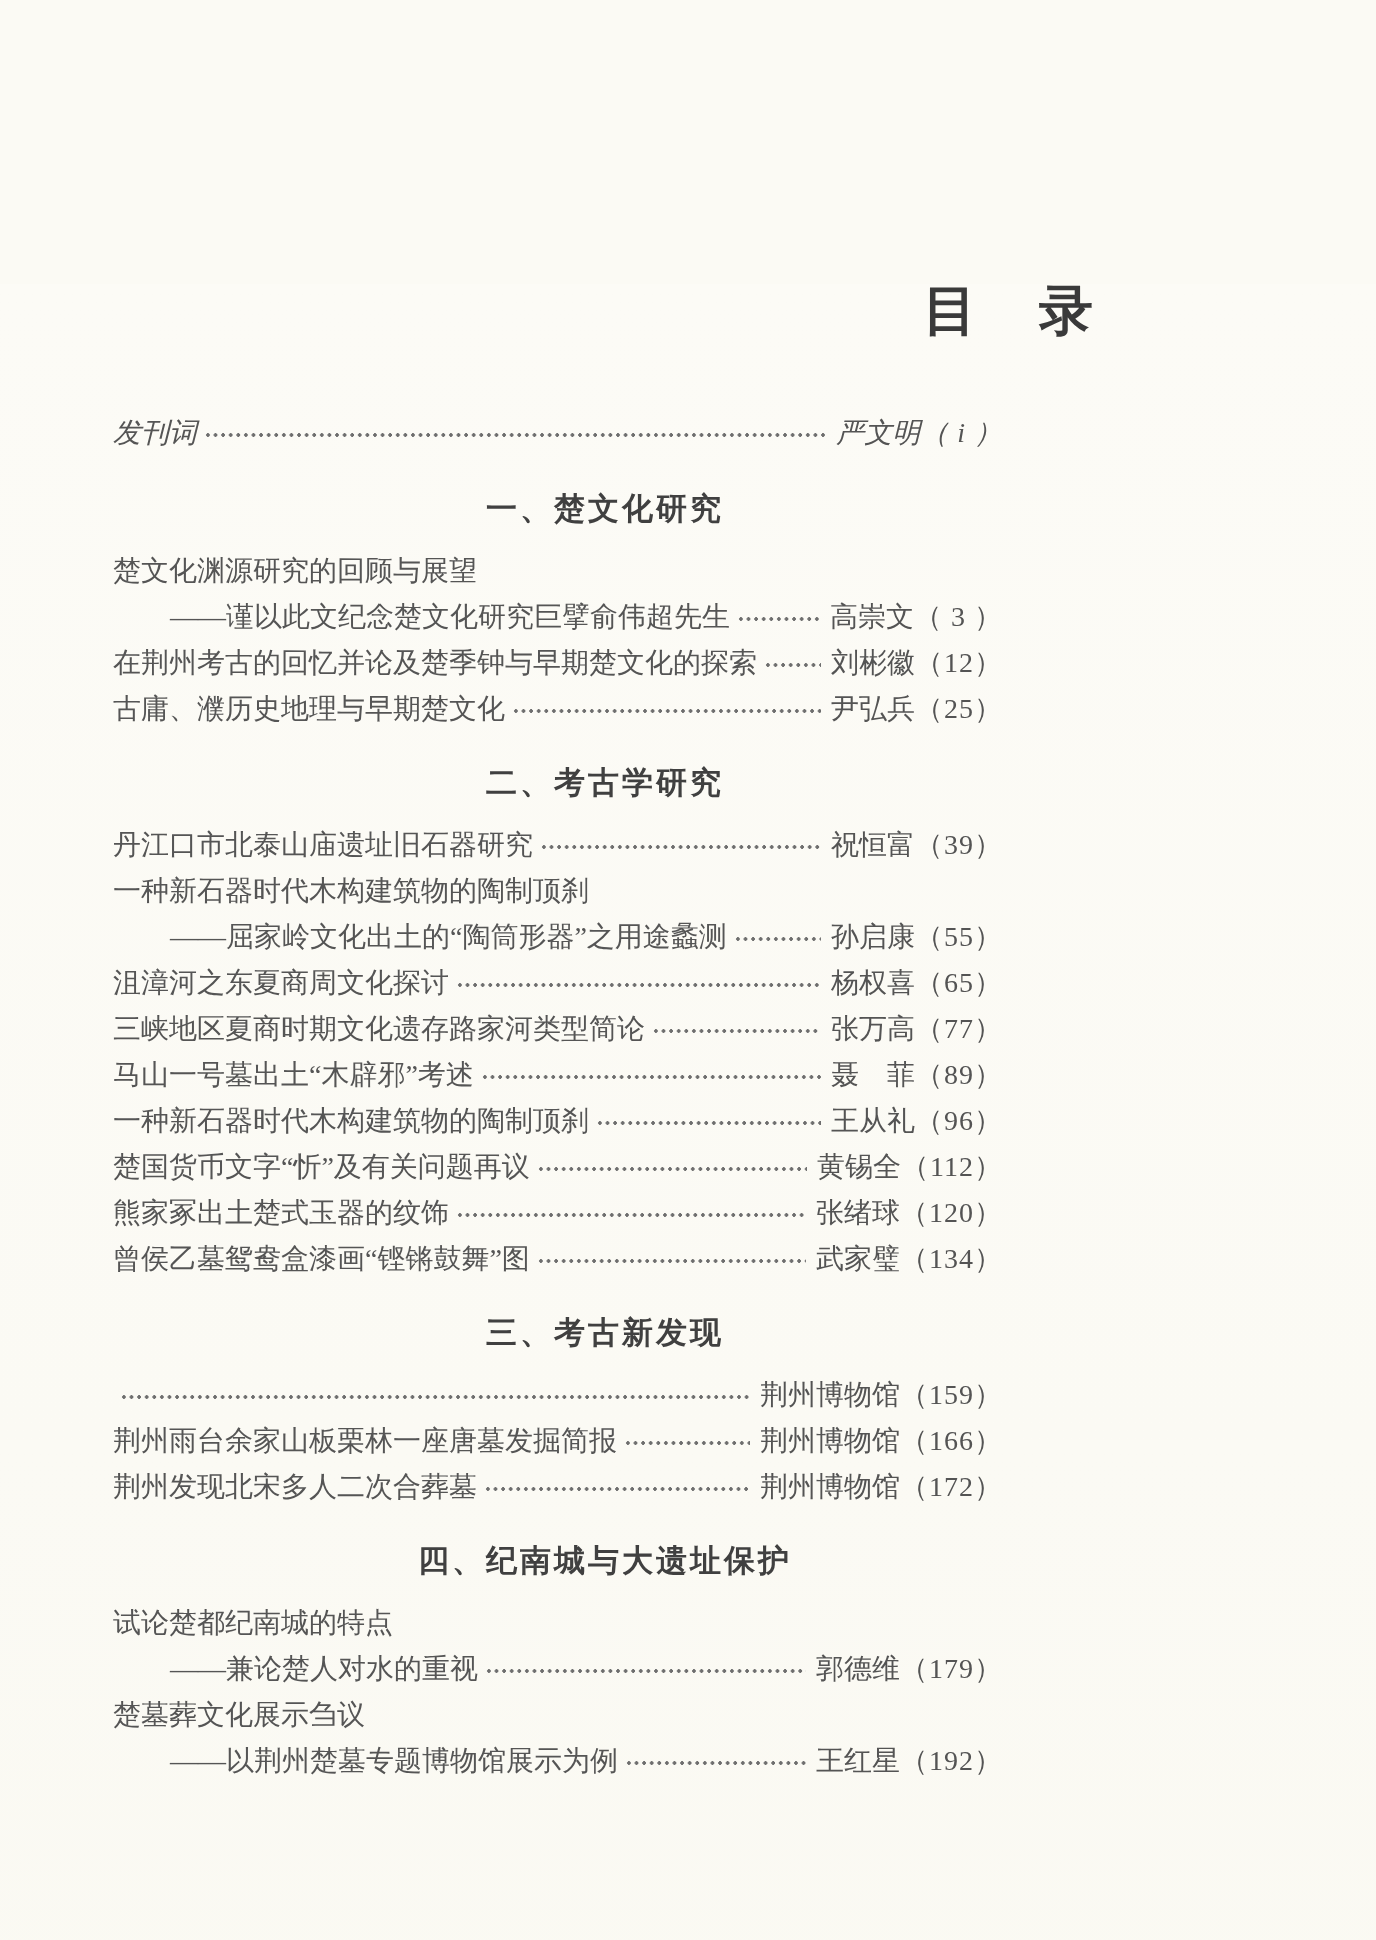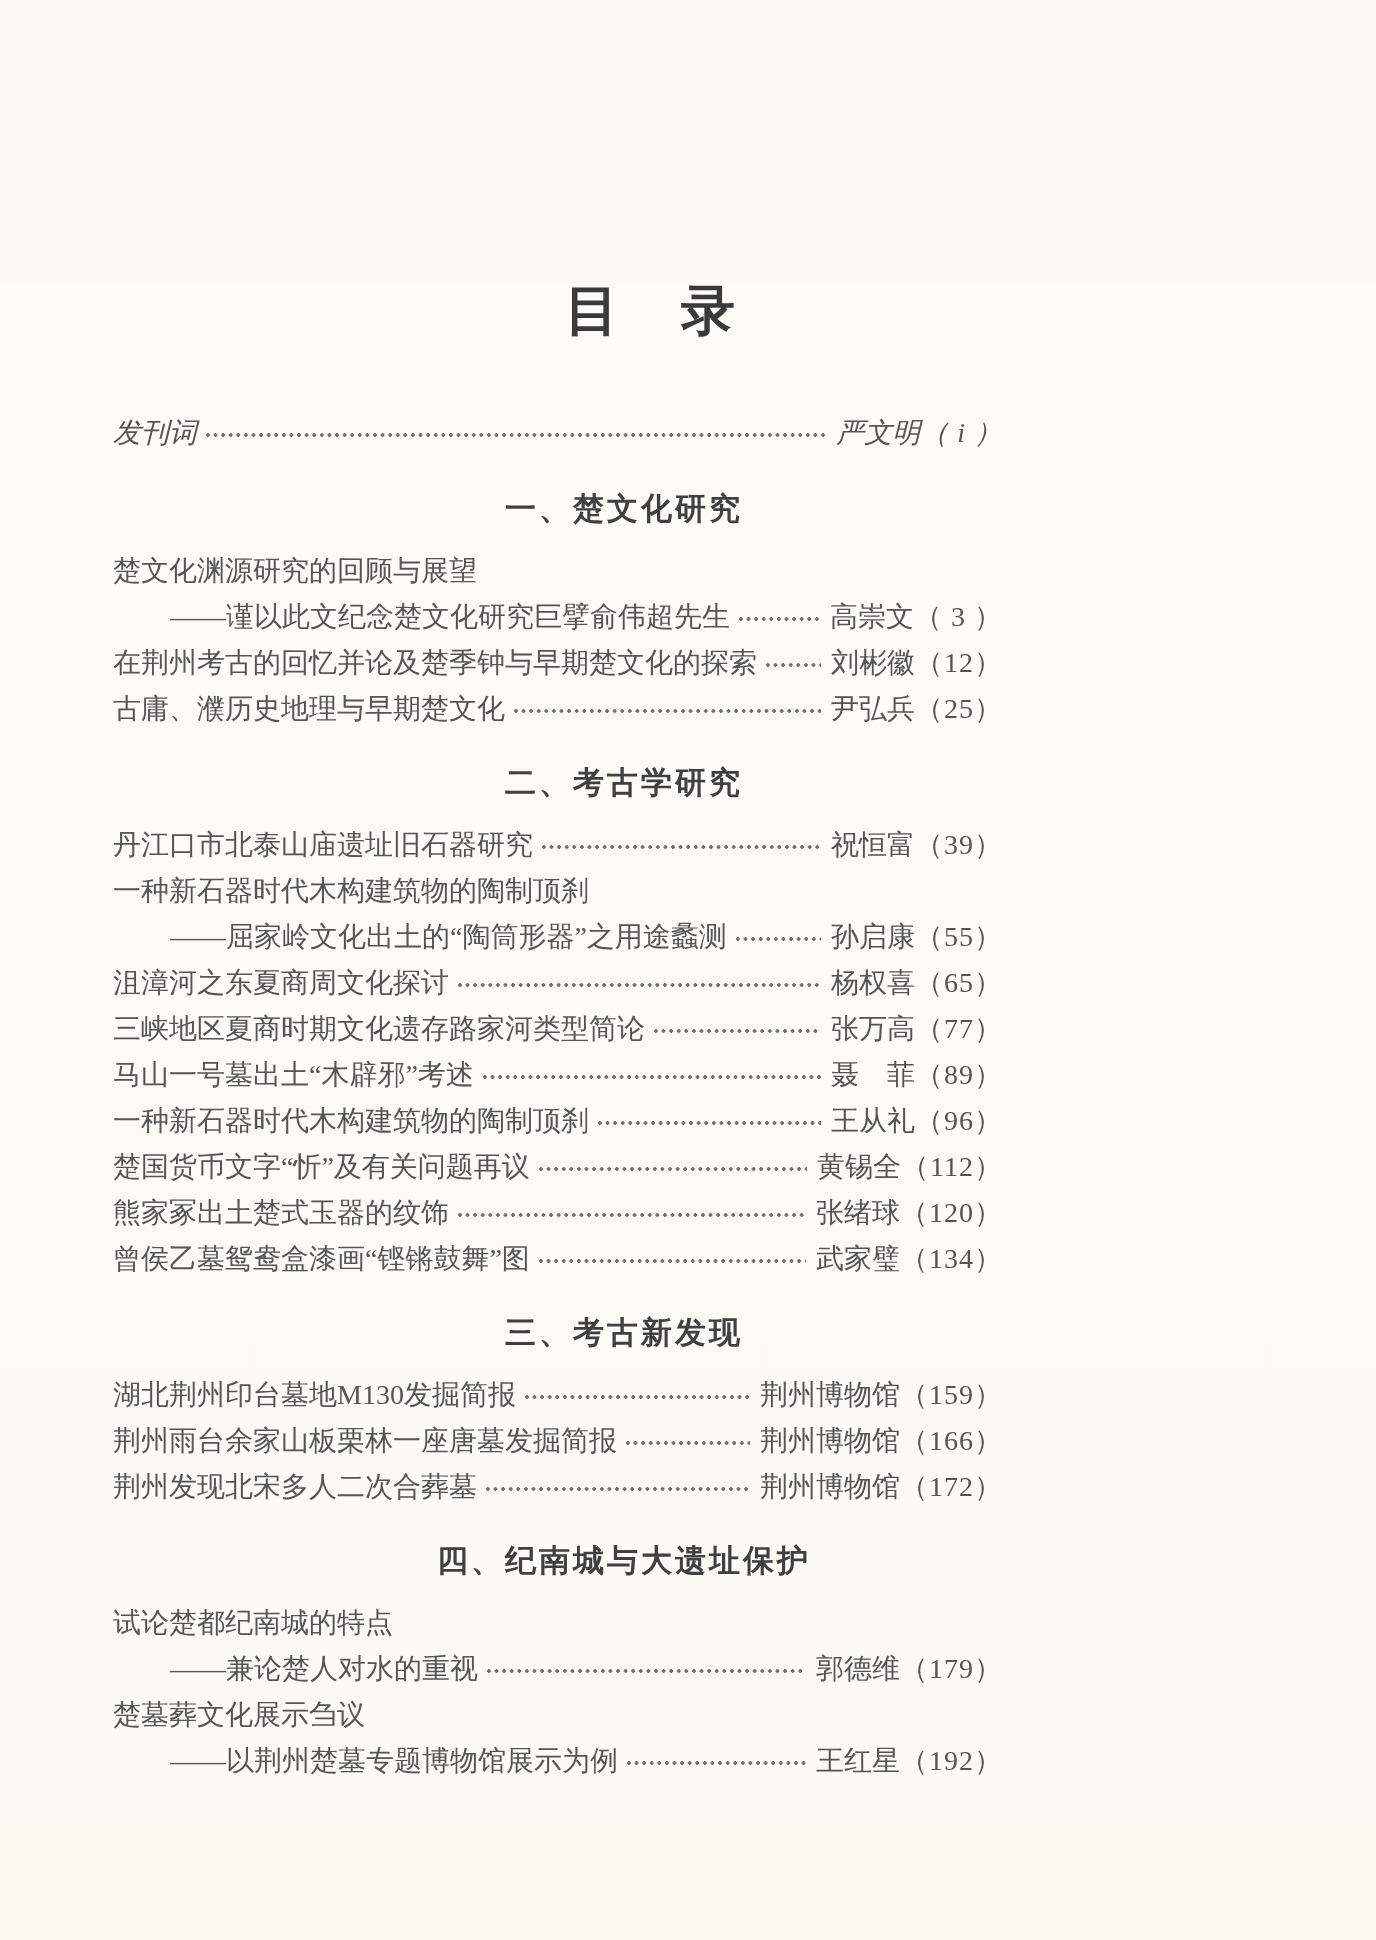--- a/index.html
+++ b/index.html
@@ -18,36 +18,36 @@
   .content {
     padding-left: 113px;
     width: 890px;
   }
   .page-title {
     margin: 284px 0 0 0;
     font-size: 54px;
     line-height: 54px;
     font-weight: 700;
     color: #3a3a3a;
-    text-align: center;
+    text-align: right;
     position: relative;
     left: 94px;
     letter-spacing: 4px;
   }
   .front-row { margin-top: 72px; font-style: italic; }
   .section-heading {
     font-family: "Liberation Sans", "DejaVu Sans", sans-serif;
     font-weight: 700;
     font-size: 31px;
     height: 46px;
     line-height: 46px;
     color: #404040;
     text-align: center;
     position: relative;
-    left: 66px;
+    left: 47px;
     letter-spacing: 3px;
     margin: 28px 0 16px 0;
   }
   .section-heading.first { margin-top: 30px; }
   .row {
     display: flex;
     align-items: center;
     height: 46px;
     font-size: 28px;
     white-space: nowrap;
@@ -173,21 +173,20 @@
       <span class="etitle">曾侯乙墓鸳鸯盒漆画“铿锵鼓舞”图</span>
       <span class="dots"></span>
       <span class="author">武家璧</span>
       <span class="pageno">（134）</span>
     </div>
 
 
     <div class="section-heading">三、考古新发现</div>
 
     <div class="row">
-      <span class="etitle">湖北荆州印台墓地M130发掘简报</span>
       <span class="dots"></span>
       <span class="author">荆州博物馆</span>
       <span class="pageno">（159）</span>
     </div>
 
     <div class="row">
       <span class="etitle">荆州雨台余家山板栗林一座唐墓发掘简报</span>
       <span class="dots"></span>
       <span class="author">荆州博物馆</span>
       <span class="pageno">（166）</span>

